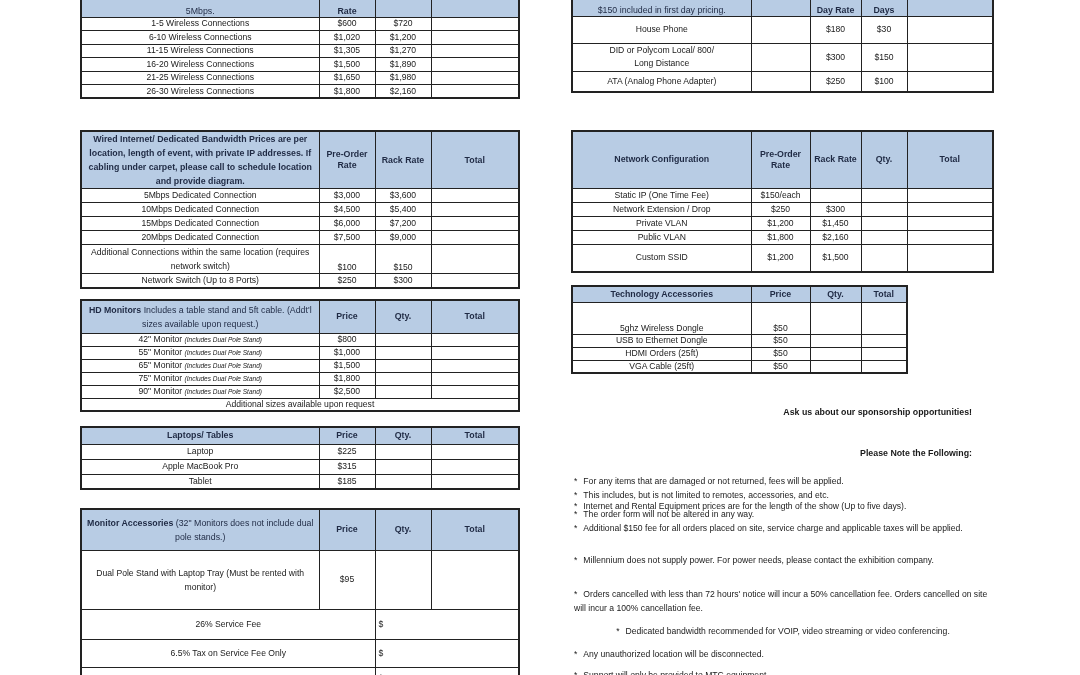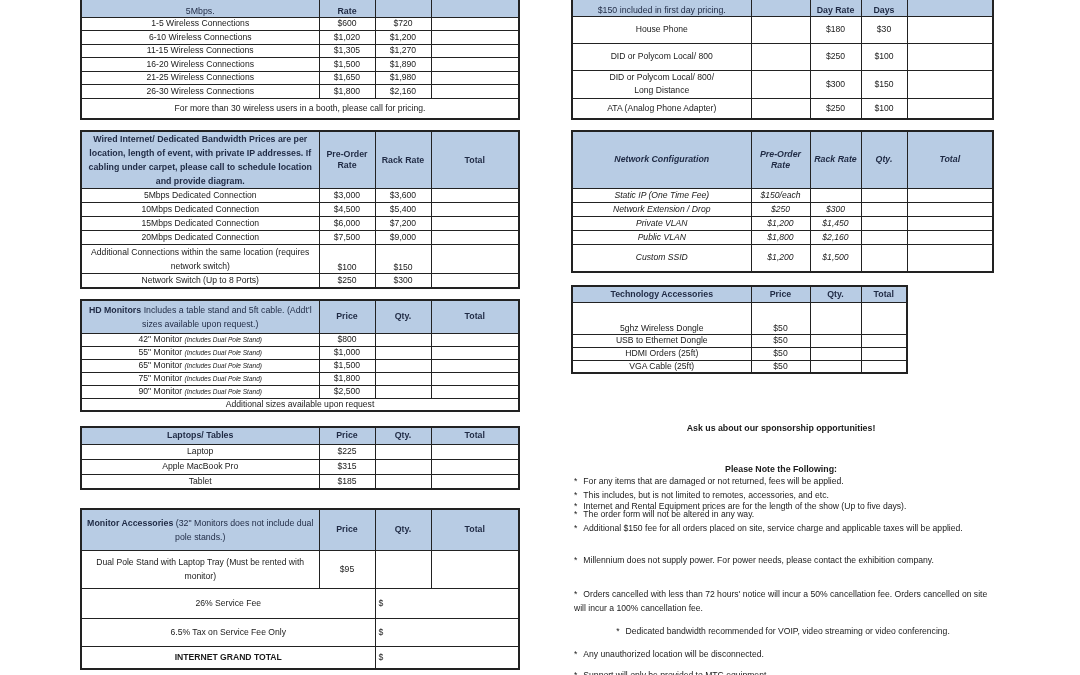--- a/index.html
+++ b/index.html
@@ -5,21 +5,21 @@
   * { box-sizing: border-box; margin: 0; padding: 0; }
   html, body { width: 1080px; height: 675px; background: #ffffff; overflow: hidden; }
   body { position: relative; font-family: "Liberation Sans", "DejaVu Sans", sans-serif; color: #1a1a1a; }
   .tbl { position: absolute; border-collapse: collapse; table-layout: fixed; font-size: 8.6px; line-height: 1.25; }
   .tbl td, .tbl th { border: 1px solid #222; text-align: center; vertical-align: middle; padding: 0 2px; overflow: hidden; white-space: nowrap; }
   .tbl th { background: #b8cce4; font-weight: bold; color: #1f2a44; font-size: 8.8px; }
   .tbl th.wrap, .tbl td.wrap { white-space: normal; }
   .tbl { border: 2px solid #222; }
   .tbl td.left { text-align: left; padding-left: 3px; }
   .tbl .italic-note { font-style: italic; font-size: 6.5px; }
-  .center-bold { position: absolute; left: 571px; width: 420px; text-align: center; font-weight: bold; font-size: 8.8px; margin-top: 16px; }
+  .center-bold { position: absolute; left: 552px; width: 420px; text-align: right; font-weight: bold; font-size: 8.8px; }
   .note { position: absolute; left: 574px; width: 418px; font-size: 8.6px; line-height: 13.5px; }
   .note .star { margin-right: 6px; }
 </style>
 </head>
 <body>
 
 <table class="tbl" style="left:80px; top:-14px; width:438px;">
   <colgroup>
       <col style="width:238px">
       <col style="width:56px">
@@ -61,23 +61,20 @@
     <td>21-25 Wireless Connections</td>
     <td>$1,650</td>
     <td>$1,980</td>
     <td></td>
   </tr>
   <tr style="height:13.5px">
     <td>26-30 Wireless Connections</td>
     <td>$1,800</td>
     <td>$2,160</td>
     <td></td>
-  </tr>
-  <tr style="height:21px">
-    <td colspan="4">For more than 30 wireless users in a booth, please call for pricing.</td>
   </tr>
 </tbody>
   </table>
 
 <table class="tbl" style="left:80px; top:130px; width:438px;">
   <colgroup>
       <col style="width:238px">
       <col style="width:56px">
       <col style="width:56px">
       <col style="width:88px">
@@ -227,21 +224,21 @@
   <tbody>
       <tr style="height:41px">
     <th class="wrap" style="font-weight:normal; line-height:14px;">
       <b>Monitor Accessories</b><span> (32" Monitors does not include dual pole stands.)</span>
     </th>
     <th>Price</th>
     <th>Qty.</th>
     <th>Total</th>
   </tr>
   <tr style="height:38px">
-    <td class="wrap" style="line-height:14px; padding:4px 4px;">Dual Pole Stand with Laptop Tray (Must be rented with monitor)</td>
+    <td class="wrap" style="line-height:14px; padding:15px 4px;">Dual Pole Stand with Laptop Tray (Must be rented with monitor)</td>
     <td>$95</td>
     <td></td>
     <td></td>
   </tr>
   <tr style="height:30px">
     <td colspan="2">26% Service Fee</td>
     <td colspan="2" class="left">$</td>
   </tr>
   <tr style="height:28px">
     <td colspan="2">6.5%  Tax on Service Fee Only</td>
@@ -270,45 +267,38 @@
     <th style="vertical-align:bottom;">Days</th>
     <th></th>
   </tr>
   <tr style="height:27px">
     <td>House Phone</td>
     <td></td>
     <td>$180</td>
     <td>$30</td>
     <td></td>
   </tr>
-  <tr style="height:27px">
-    <td>DID or Polycom Local/ 800</td>
+  <tr style="height:28px">
+    <td class="wrap" style="line-height:13px; padding:0 28px;">DID or Polycom Local/ 800/ Long Distance</td>
+    <td></td>
+    <td>$300</td>
+    <td>$150</td>
+    <td></td>
+  </tr>
+  <tr style="height:21px">
+    <td>ATA (Analog Phone Adapter)</td>
     <td></td>
     <td>$250</td>
     <td>$100</td>
     <td></td>
   </tr>
-  <tr style="height:28px">
-    <td class="wrap" style="line-height:13px; padding:0 28px;">DID or Polycom Local/ 800/ Long Distance</td>
-    <td></td>
-    <td>$300</td>
-    <td>$150</td>
-    <td></td>
-  </tr>
-  <tr style="height:21px">
-    <td>ATA (Analog Phone Adapter)</td>
-    <td></td>
-    <td>$250</td>
-    <td>$100</td>
-    <td></td>
-  </tr>
-</tbody>
-  </table>
-
-<table class="tbl" style="left:571px; top:130px; width:421px;font-style:italic;">
+</tbody>
+  </table>
+
+<table class="tbl" style="left:571px; top:130px; width:421px;">
   <colgroup>
       <col style="width:179px">
       <col style="width:59px">
       <col style="width:51px">
       <col style="width:46px">
       <col style="width:86px">
     </colgroup>
   <tbody>
       <tr style="height:57px">
     <th>Network Configuration</th>

